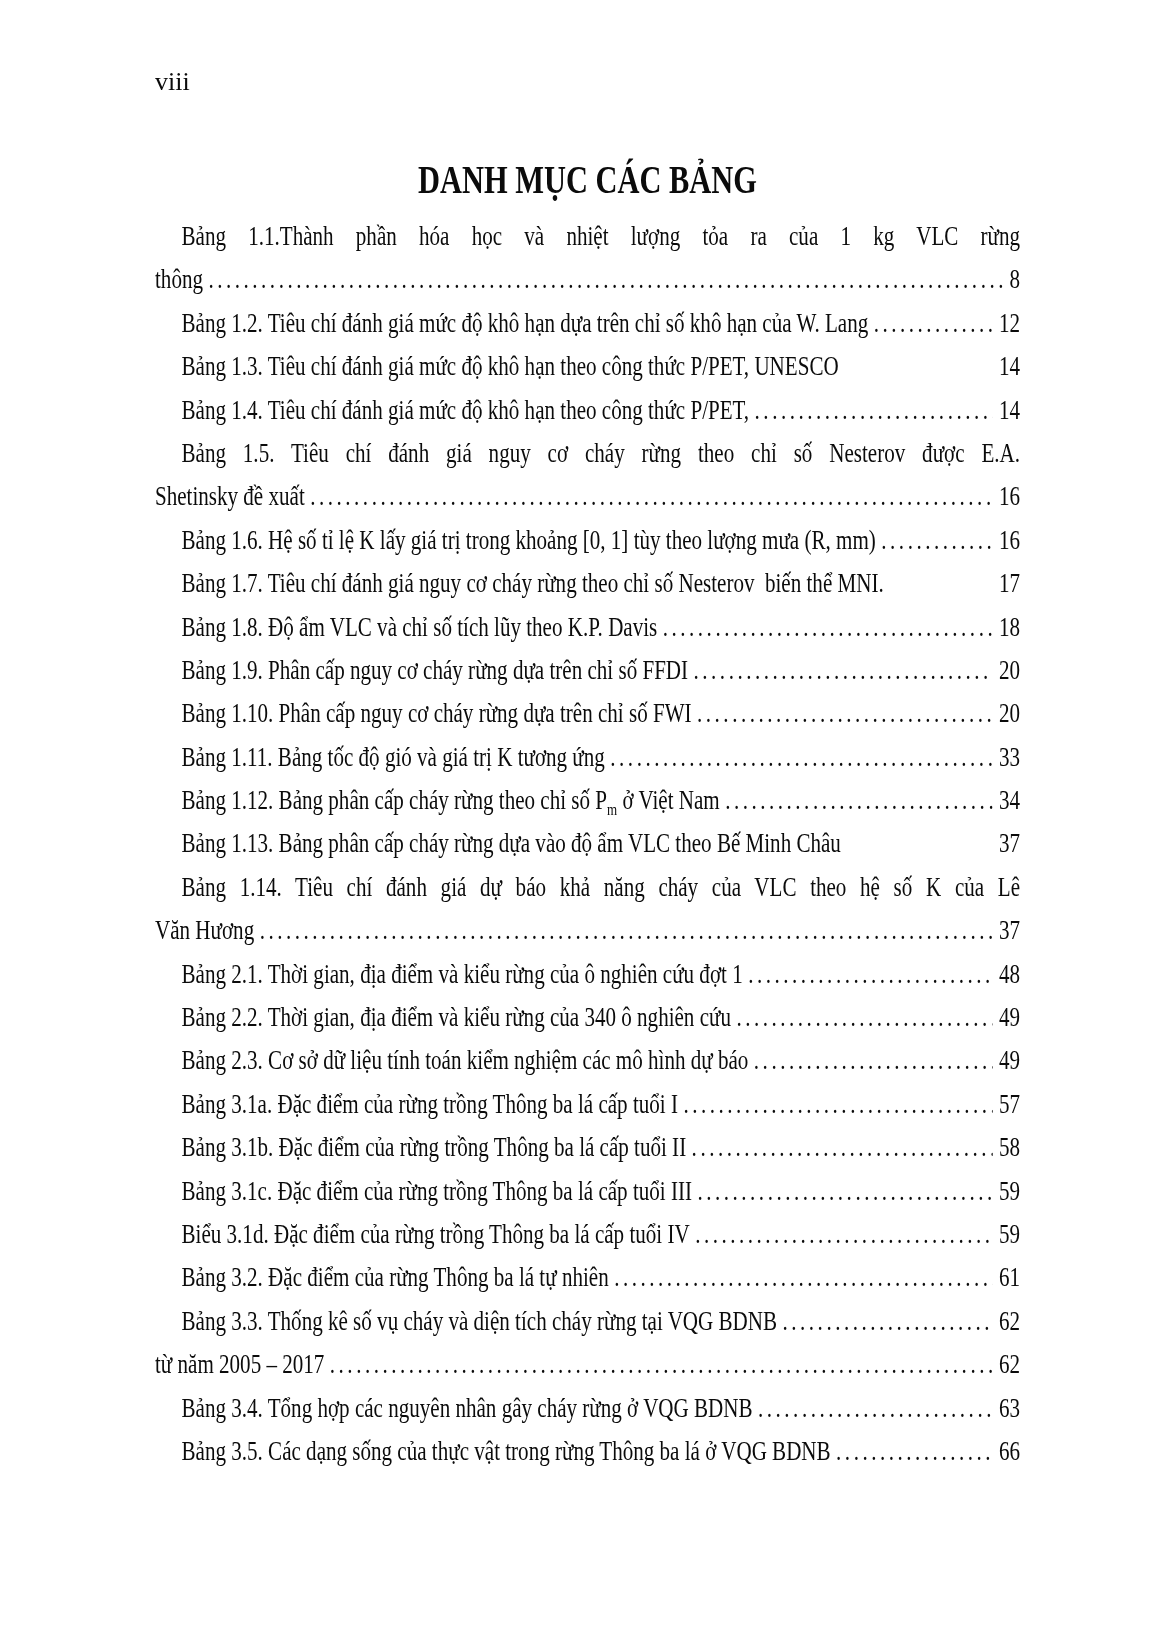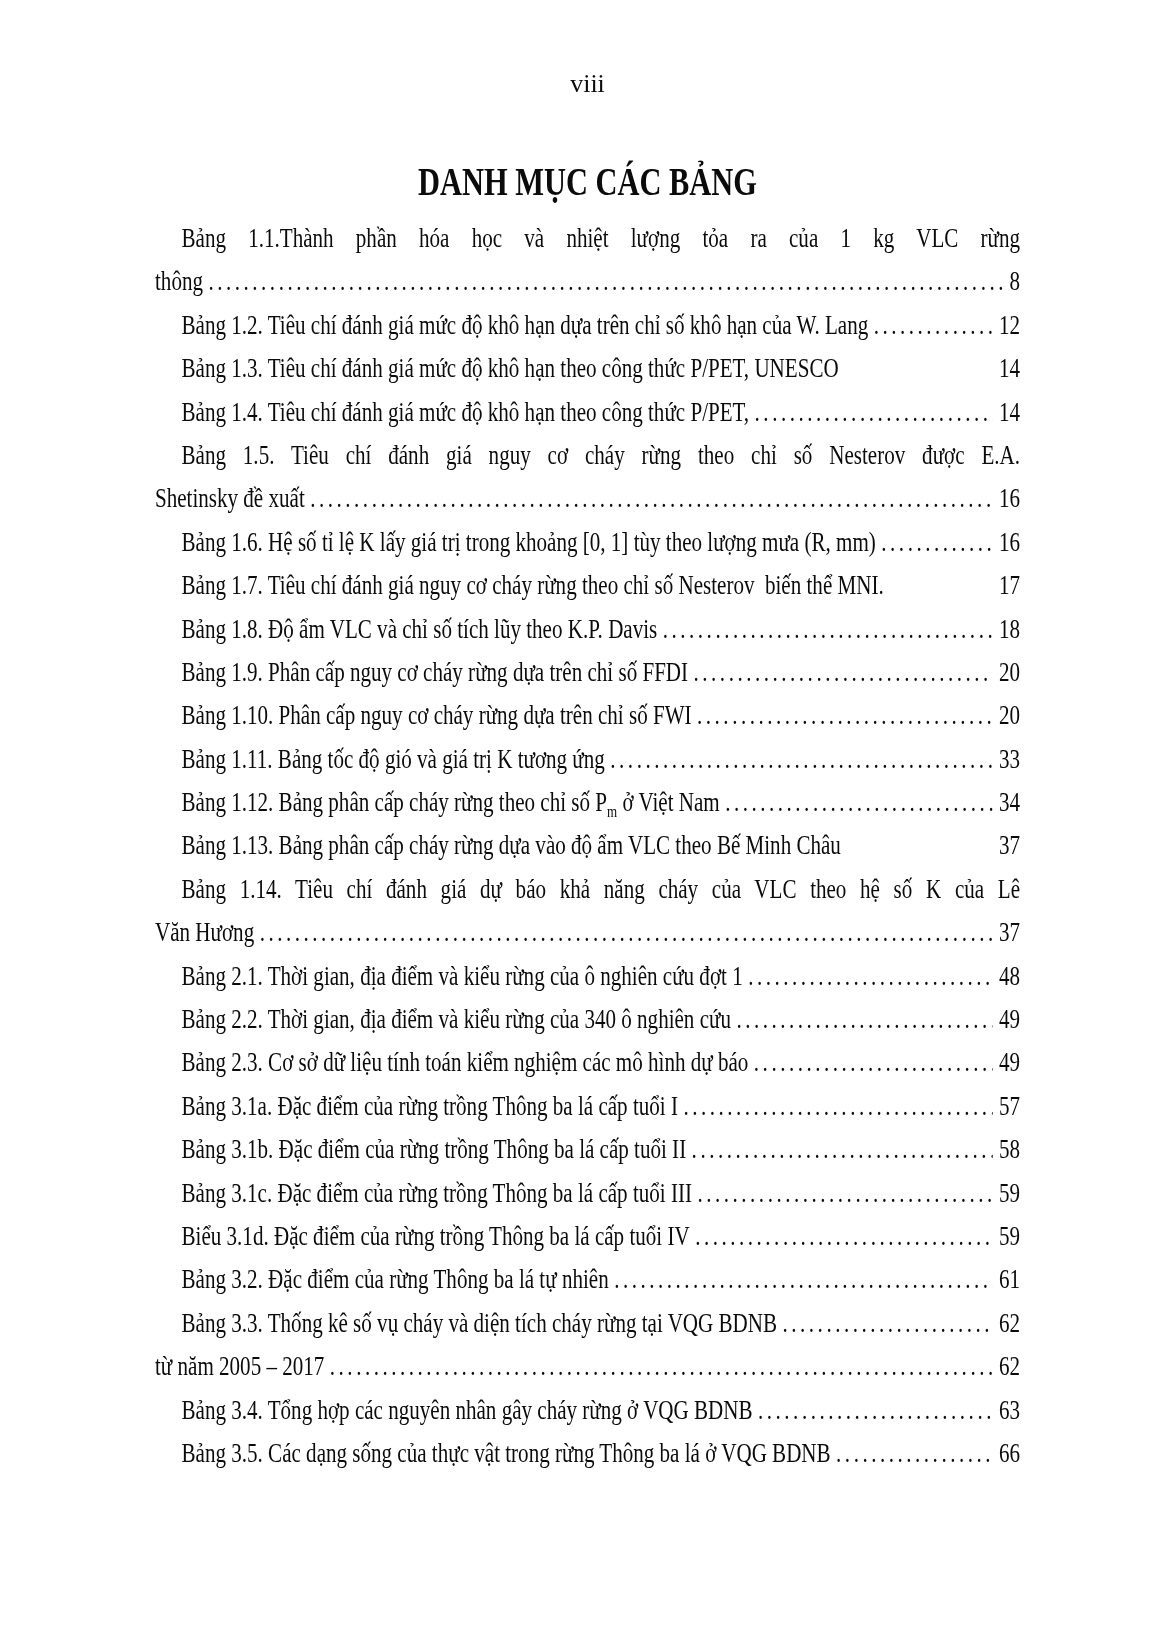--- a/index.html
+++ b/index.html
@@ -10,27 +10,26 @@
   .page {
     position: relative;
     width: 1158px;
     height: 1637px;
     background: #ffffff;
     color: #0b0b0b;
     font-family: "Liberation Serif", "DejaVu Serif", serif;
     overflow: hidden;
   }
   .page-num {
-    padding-top: 38px;
+    padding-top: 68px;
     margin-left: 155px;
     width: 865px;
-    text-align: center;
+    text-align: left;
     font-size: 26px;
     line-height: 27px;
-    margin-top: 32px;
   }
   
   .content {
     margin-left: 155px;
     width: 1109px;
     transform: scaleX(0.78);
     transform-origin: 0 0;
   }
   .title {
     margin: 62px 0 0 0;

